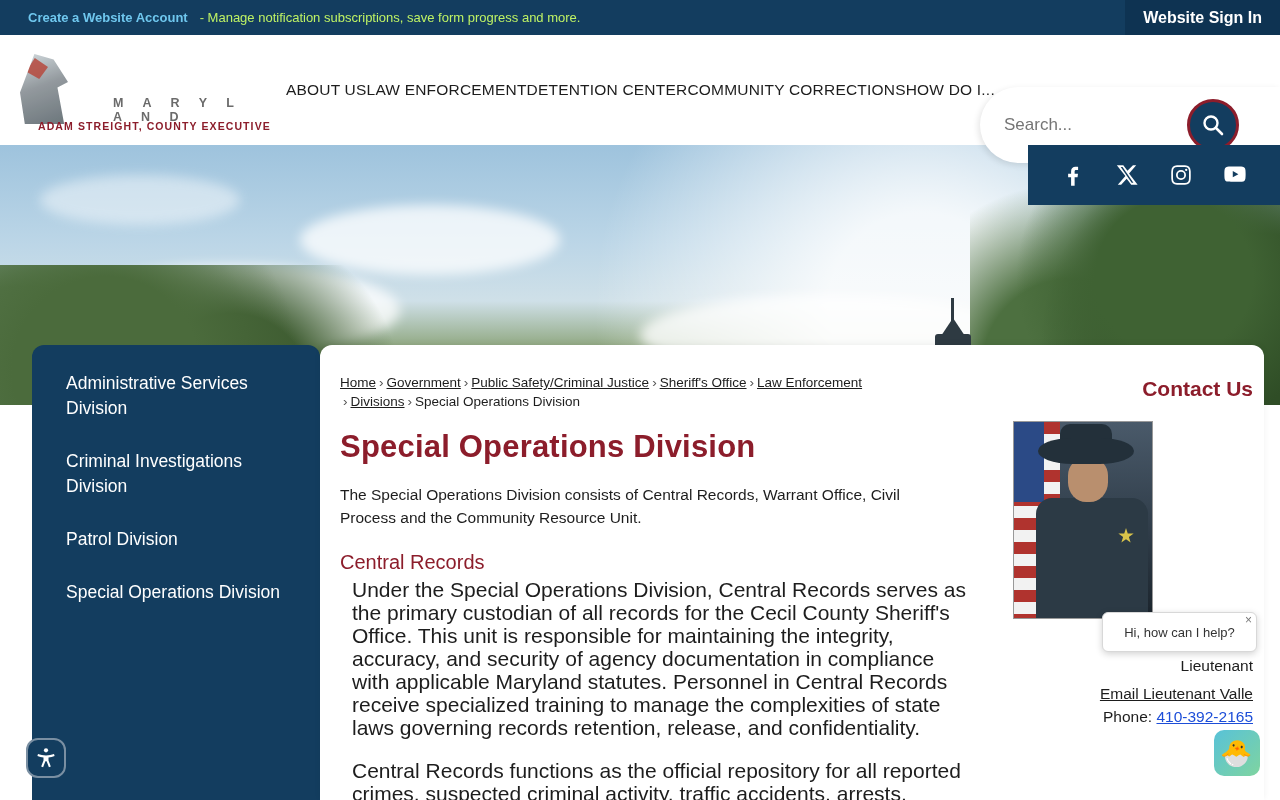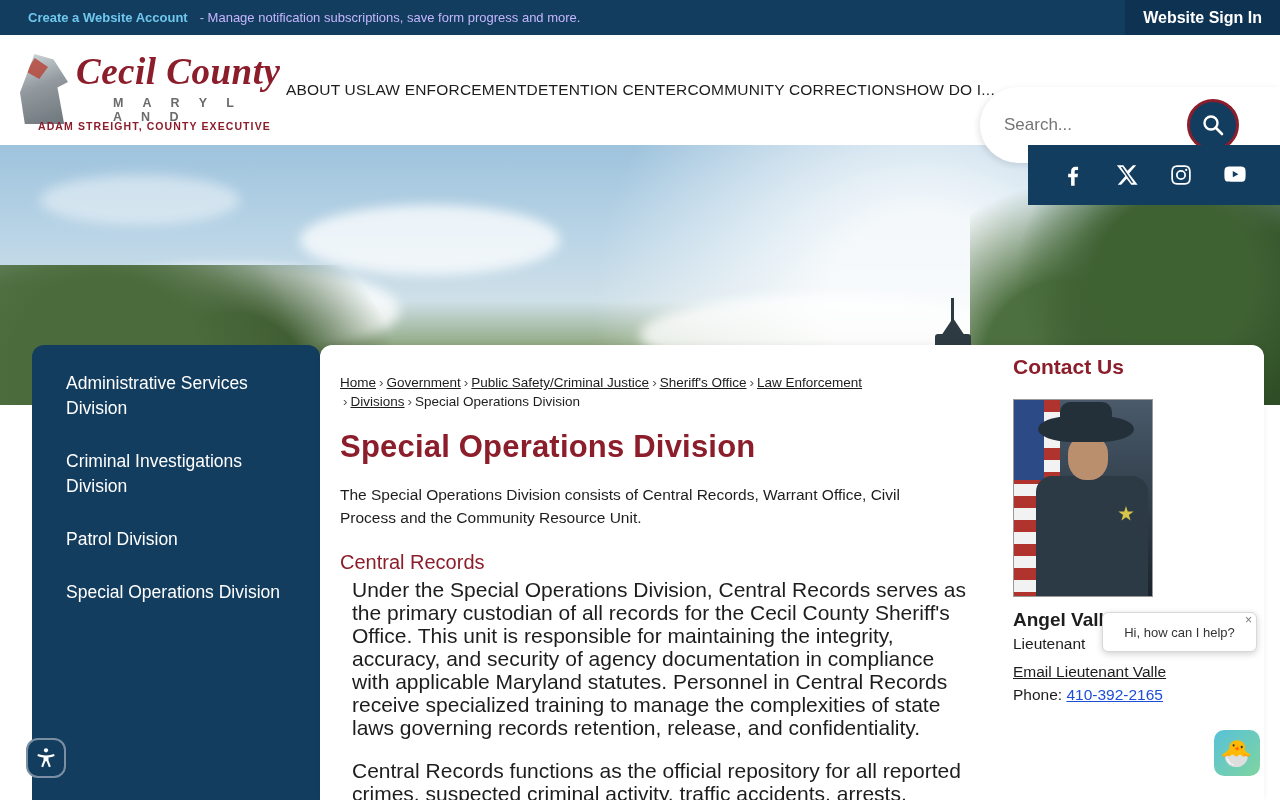--- a/index.html
+++ b/index.html
@@ -13,21 +13,21 @@
   }
 
   
   .topbar {
     height:35px; background:#133d5f; color:#ffffff;
     display:flex; align-items:center; justify-content:space-between;
     padding:0 0 0 28px; font-size:13px; position:relative; z-index:40;
   }
   .topbar-left { display:flex; align-items:flex-start; gap:12px; }
   .create-account { color:#6fc7ee; font-weight:bold; font-size:13px; text-decoration:none; }
-  .topbar-desc { color:#c4b5fd; font-size:13px; }
+  .topbar-desc { color:#bef264; font-size:13px; }
   .signin-btn {
     background:#0e3352; color:#ffffff; font-size:16px; font-weight:bold;
     height:35px; display:flex; align-items:center; justify-content:center;
     padding:0 18px; border:none; cursor:pointer;
   }
 
   
   .header {
     height:110px; background:#ffffff; position:relative; z-index:30;
     display:flex; align-items:center;
@@ -158,21 +158,21 @@
   .breadcrumb a { color:#1d1d1d; text-decoration:underline; }
   .breadcrumb .sep { color:#555; margin:0 3px; }
   .page-title {
     font-size:31px; color:#8c1d2b; font-weight:bold; margin:10px 0 18px 0; letter-spacing:.2px;
   }
   .intro { font-size:15.5px; line-height:23px; max-width:620px; margin-bottom:22px; }
   .h2 { font-size:20px; color:#8c1d2b; font-weight:normal; margin:0 0 4px 0; }
   .para { font-size:21px; line-height:23px; max-width:625px; margin:0 0 20px 12px; }
 
   .contact {
-    position:absolute; left:693px; top:10px; width:240px;
+    position:absolute; left:693px; top:32px; width:240px;text-align:right;
   }
   .contact-title { font-size:21px; font-weight:bold; color:#8c1d2b; margin-bottom:20px; }
   .headshot {
     width:140px; height:198px; border:1px solid #999;
     background:linear-gradient(180deg,#4a5a6a 0%, #2d3a46 60%, #1b242c 100%);
     position:relative; overflow:hidden;
   }
   .flag {
     position:absolute; left:0; top:0; width:46px; height:198px;
     background:repeating-linear-gradient(180deg,#b0332e 0 12px,#f2f2f2 12px 24px);
@@ -238,21 +238,20 @@
   <div class="topbar-left">
     <a class="create-account" href="#">Create a Website Account</a>
     <span class="topbar-desc"> - Manage notification subscriptions, save form progress and more.</span>
   </div>
   <button class="signin-btn">Website Sign In</button>
 </div>
 
 <div class="header">
   <div class="logo">
     <div class="logo-bird"></div>
-    <div class="logo-cecil">Cecil County</div>
     <div class="logo-md">M A R Y L A N D</div>
     <div class="logo-exec">ADAM STREIGHT, COUNTY EXECUTIVE</div>
   </div>
 
   <div class="nav">
     <div class="nav-item">ABOUT US</div>
     <div class="nav-item">LAW ENFORCEMENT</div>
     <div class="nav-item">DETENTION CENTER</div>
     <div class="nav-item">COMMUNITY CORRECTIONS</div>
     <div class="nav-item">HOW DO I...</div>

